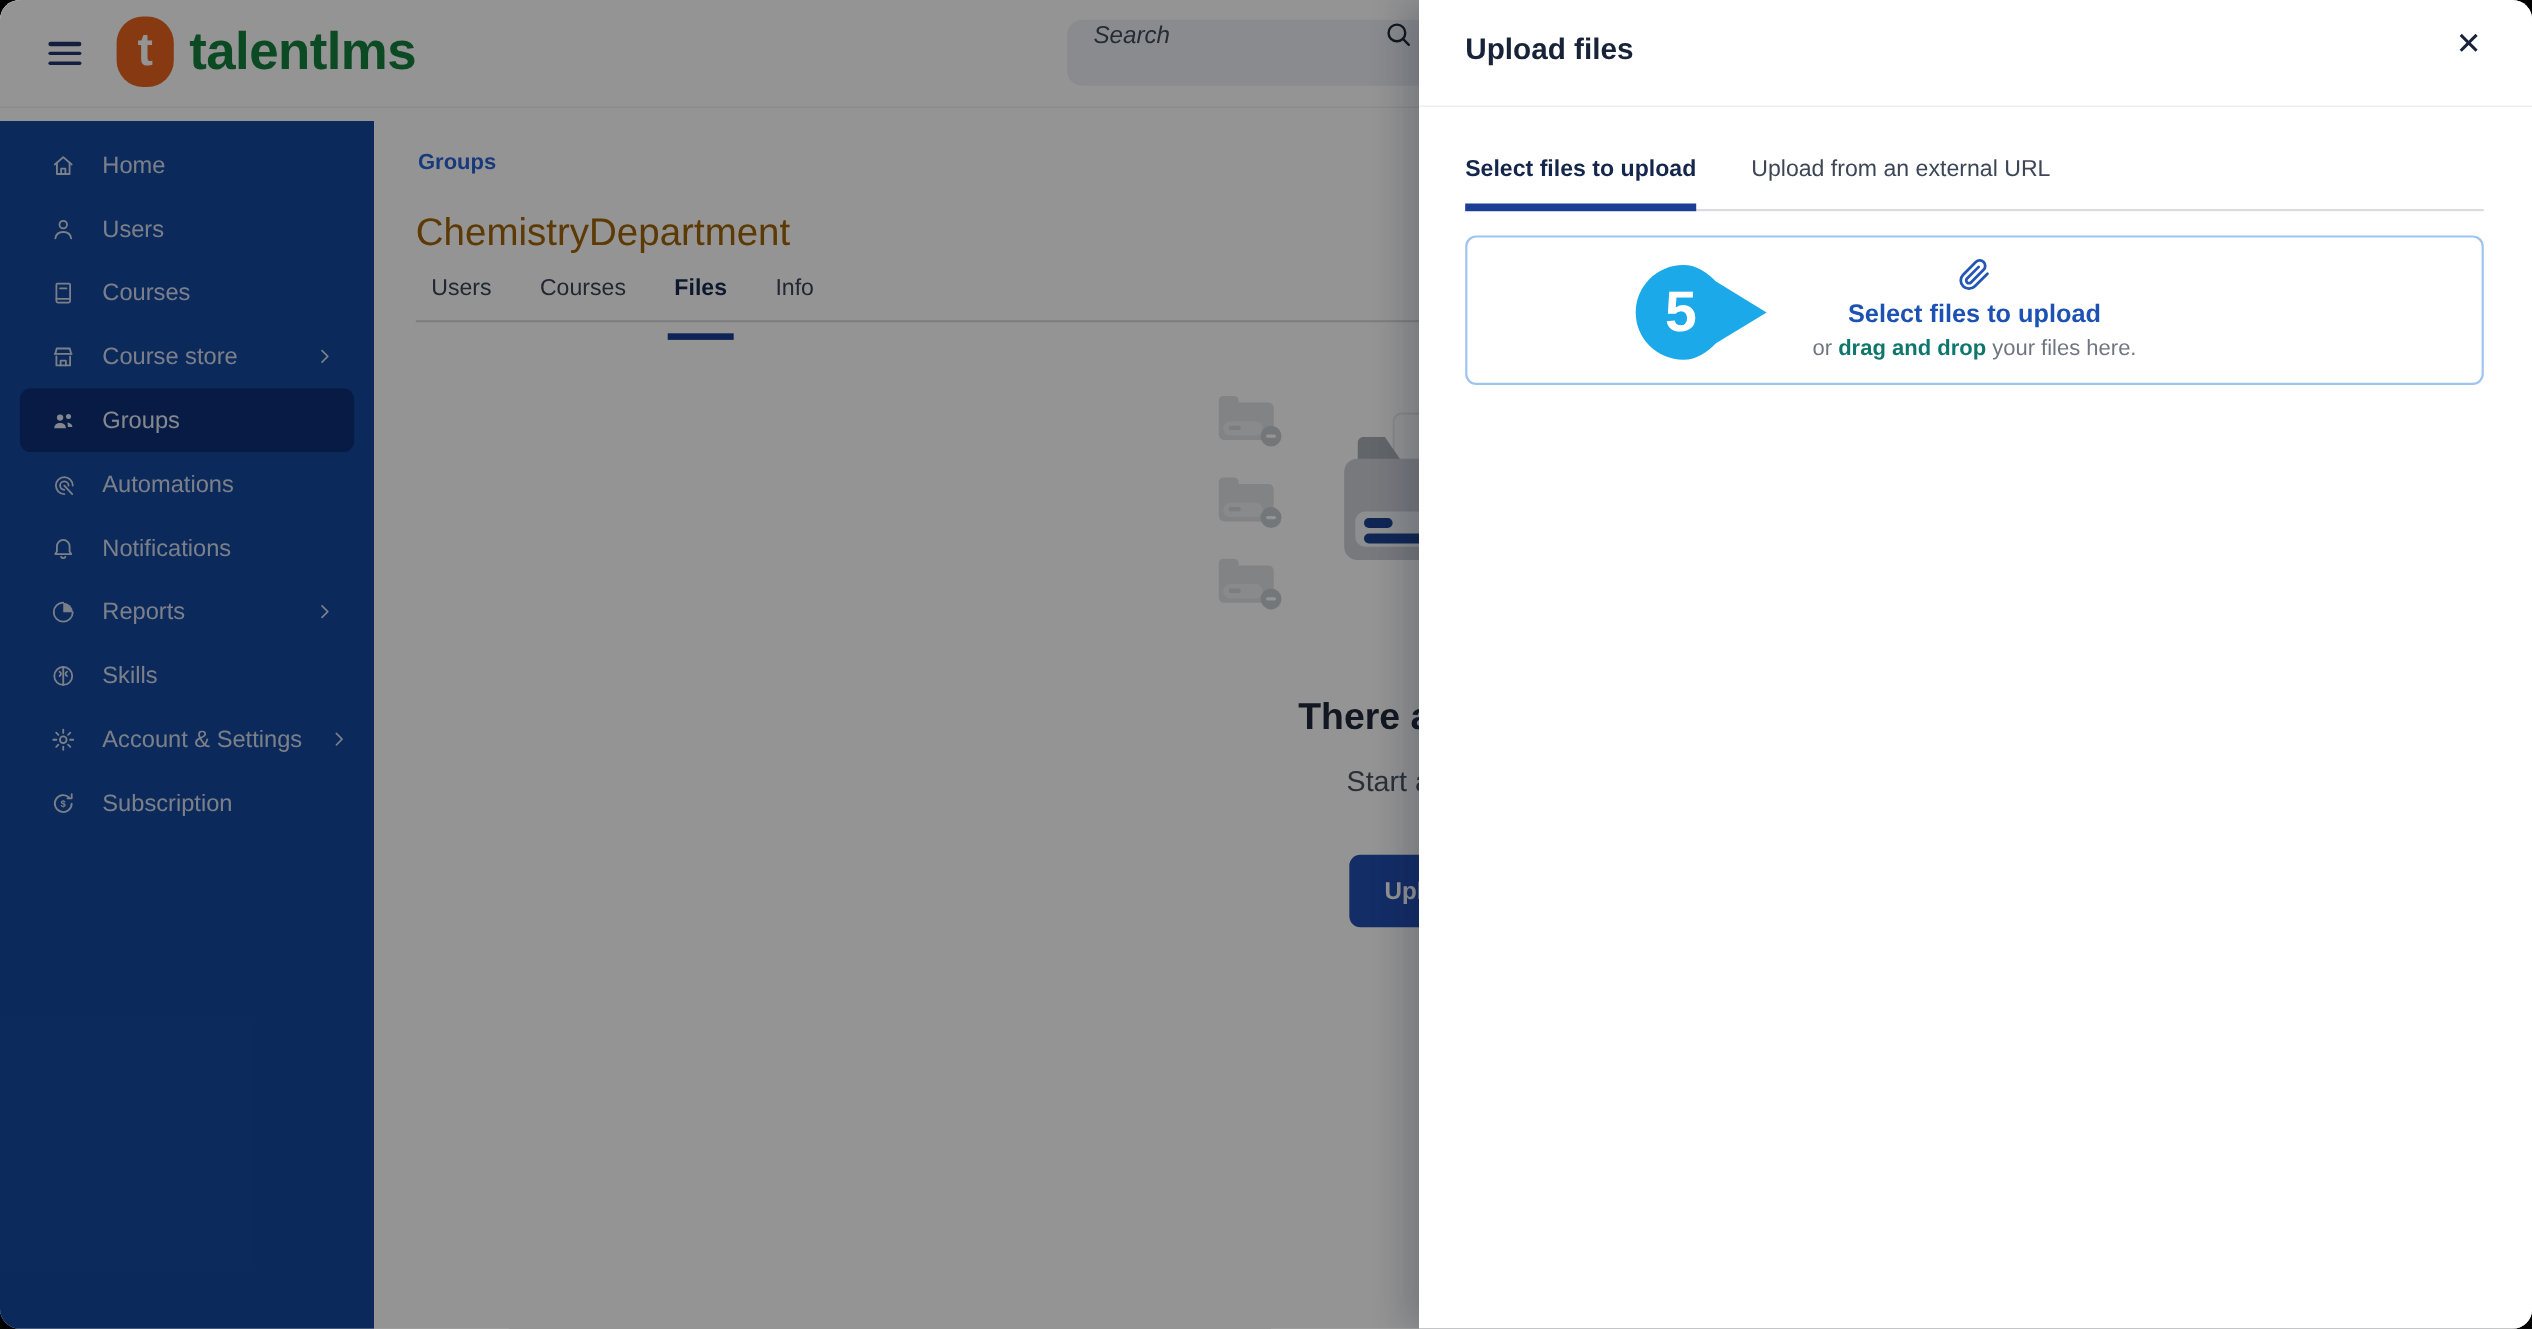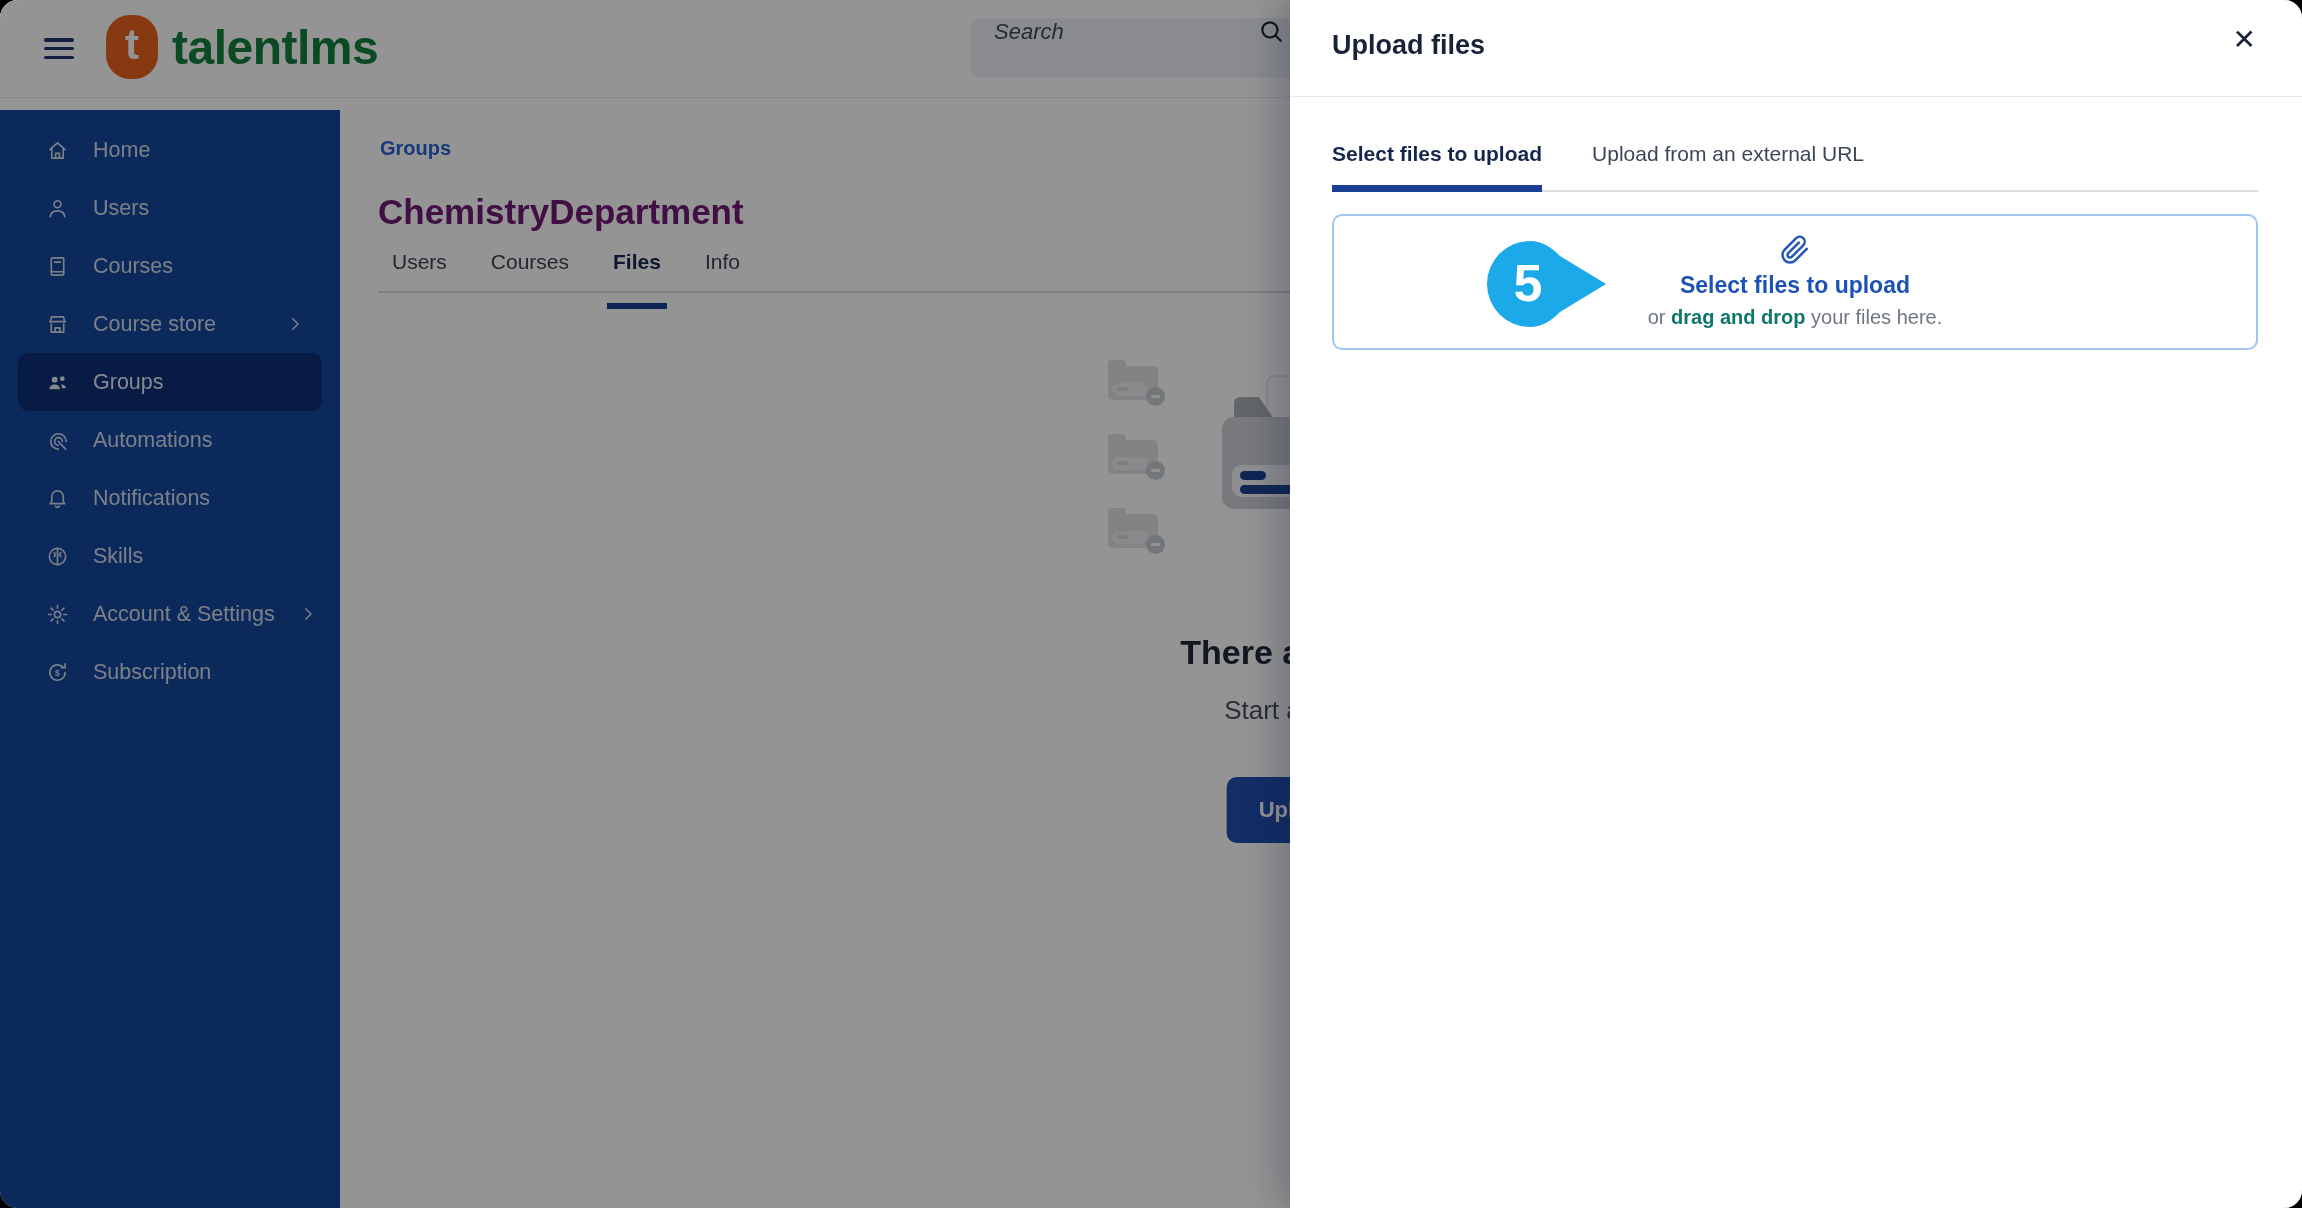--- a/index.html
+++ b/index.html
@@ -20,21 +20,21 @@
   .sidebar{position:absolute;left:0;top:110px;bottom:0;width:340px;background:#15489F;z-index:2;padding-top:11px;box-sizing:border-box;}
   .nav-item{height:58px;margin:0 18px;border-radius:10px;display:flex;align-items:center;gap:24px;padding:0 18px 0 28px;color:#D5DDEB;font-size:21.5px;cursor:pointer;}
   .nav-item.selected{background:#0E3075;color:#E4EAF4;}
   .nav-item svg{width:23px;height:23px;flex:none;}
   .nav-item .lbl{white-space:nowrap;}
   .nav-item .chev{margin-left:auto;width:18px;height:18px;}
 
   
   .content{position:absolute;left:340px;top:97px;right:0;bottom:0;background:#fff;z-index:1;overflow:hidden;}
   .breadcrumb{position:absolute;left:40px;top:40px;font-size:20px;font-weight:700;color:#2A63D6;cursor:pointer;}
-  .page-title{position:absolute;left:38px;top:72px;font-size:35px;font-weight:700;color:#701a75;}
+  .page-title{position:absolute;left:38px;top:72px;font-size:35px;font-weight:400;color:#a16207;}
   .page-tabs{position:absolute;left:38px;right:0;top:150px;height:46px;border-bottom:2px solid #D9DBDF;display:flex;gap:44px;padding-left:14px;box-sizing:border-box;}
   .ptab{font-size:21px;color:#3C4656;position:relative;cursor:pointer;line-height:30px;}
   .ptab.active{font-weight:700;color:#17294E;}
   .ptab.active::after{content:"";position:absolute;left:-6px;right:-6px;bottom:-18px;height:6px;background:#1B3F94;}
 
   
   .folder-sm{position:absolute;width:50px;height:40px;}
   .folder-sm .ftab{position:absolute;left:0;top:0;width:18px;height:10px;background:#DFE2E6;border-radius:4px 4px 0 0;}
   .folder-sm .fbody{position:absolute;left:0;top:6px;width:50px;height:34px;background:#DFE2E6;border-radius:5px;}
   .folder-sm .fslot{position:absolute;left:4px;bottom:4px;width:36px;height:13px;background:#ECEEF1;border-radius:7px;}
@@ -144,20 +144,30 @@
           <path d="M13 13l7.5 8"></path>
         </svg>
       <span class="lbl">Automations</span>
     </div>
     <div class="nav-item">
       <svg viewBox="0 0 24 24" fill="none" stroke="currentColor" stroke-width="1.7" stroke-linecap="round" stroke-linejoin="round">
           <path d="M18 15v-5a6 6 0 0 0-12 0v5l-1.6 2.4h15.2Z"></path>
           <path d="M10 20a2.2 2.2 0 0 0 4 0"></path>
         </svg>
       <span class="lbl">Notifications</span>
+    </div>
+    <div class="nav-item">
+      <svg viewBox="0 0 24 24" fill="none" stroke="currentColor" stroke-width="1.7" stroke-linecap="round" stroke-linejoin="round">
+          <path d="M21 12a9 9 0 1 1-9-9"></path>
+          <path d="M12 3a9 9 0 0 1 9 9h-9Z" fill="currentColor" stroke="none"></path>
+        </svg>
+      <span class="lbl">Reports</span>
+      <svg class="chev" viewBox="0 0 24 24" fill="none" stroke="currentColor" stroke-width="2" stroke-linecap="round" stroke-linejoin="round">
+          <path d="M9 5l7 7-7 7"></path>
+        </svg>
     </div>
     <div class="nav-item">
       <svg viewBox="0 0 24 24" fill="none" stroke="currentColor" stroke-width="1.7" stroke-linecap="round" stroke-linejoin="round">
           <circle cx="12" cy="12" r="8.5"></circle>
           <path d="M12 3.5v17"></path>
           <path d="M8.5 8c1.8 1 1.8 3 0 4"></path>
           <path d="M15.5 8c-1.8 1-1.8 3 0 4"></path>
         </svg>
       <span class="lbl">Skills</span>
     </div>

